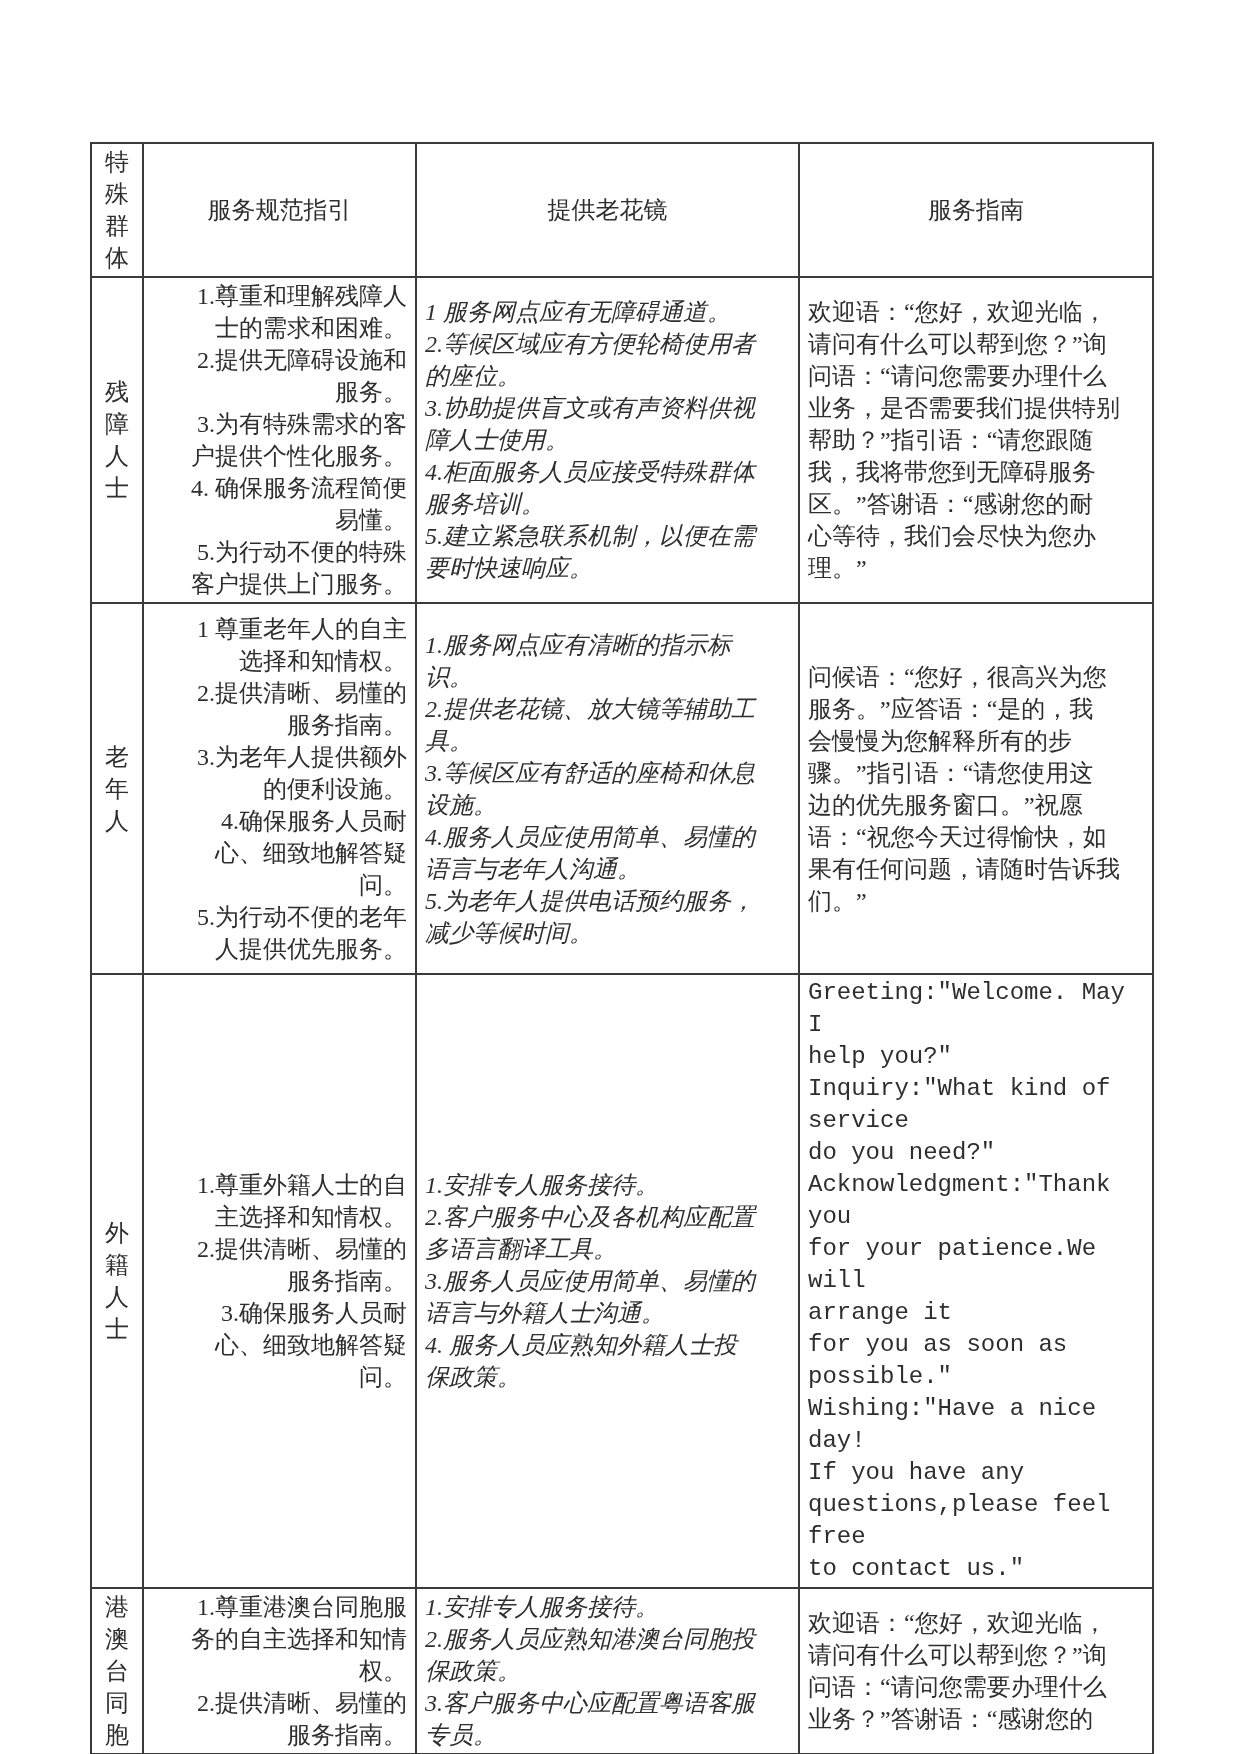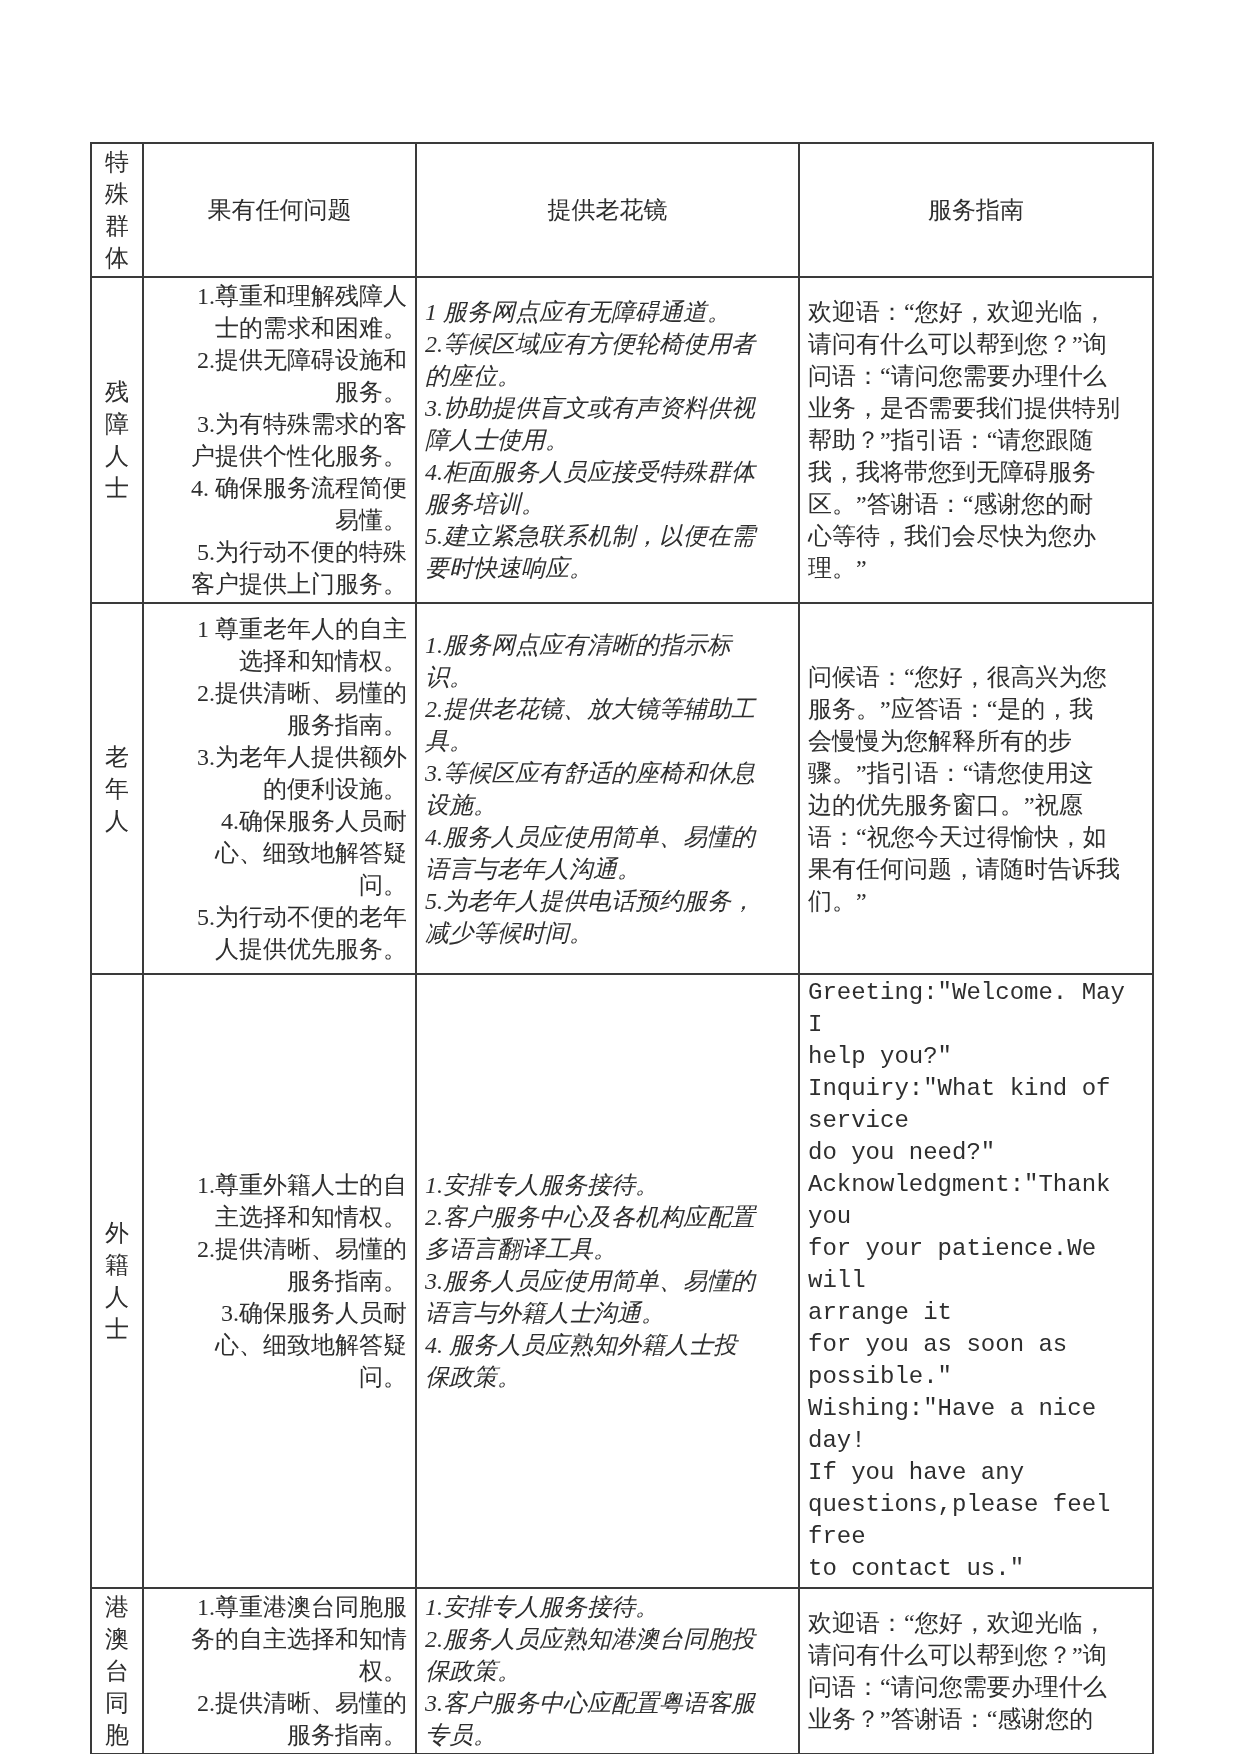--- a/index.html
+++ b/index.html
@@ -79,21 +79,21 @@
       <col class="c-guide">
       <col class="c-measure">
       <col class="c-script">
     </colgroup>
     <tbody>
         <tr style="height:132px;">
       <th class="hdr">特
 殊
 群
 体</th>
-      <th class="hdr">果有任何问题</th>
+      <th class="hdr">服务规范指引</th>
       <th class="hdr">提供老花镜</th>
       <th class="hdr">服务指南</th>
     </tr>
     <tr style="height:325px;">
       <td class="group-cell">残
 障
 人
 士</td>
       <td class="guide-cell">1.尊重和理解残障人
 士的需求和困难。

